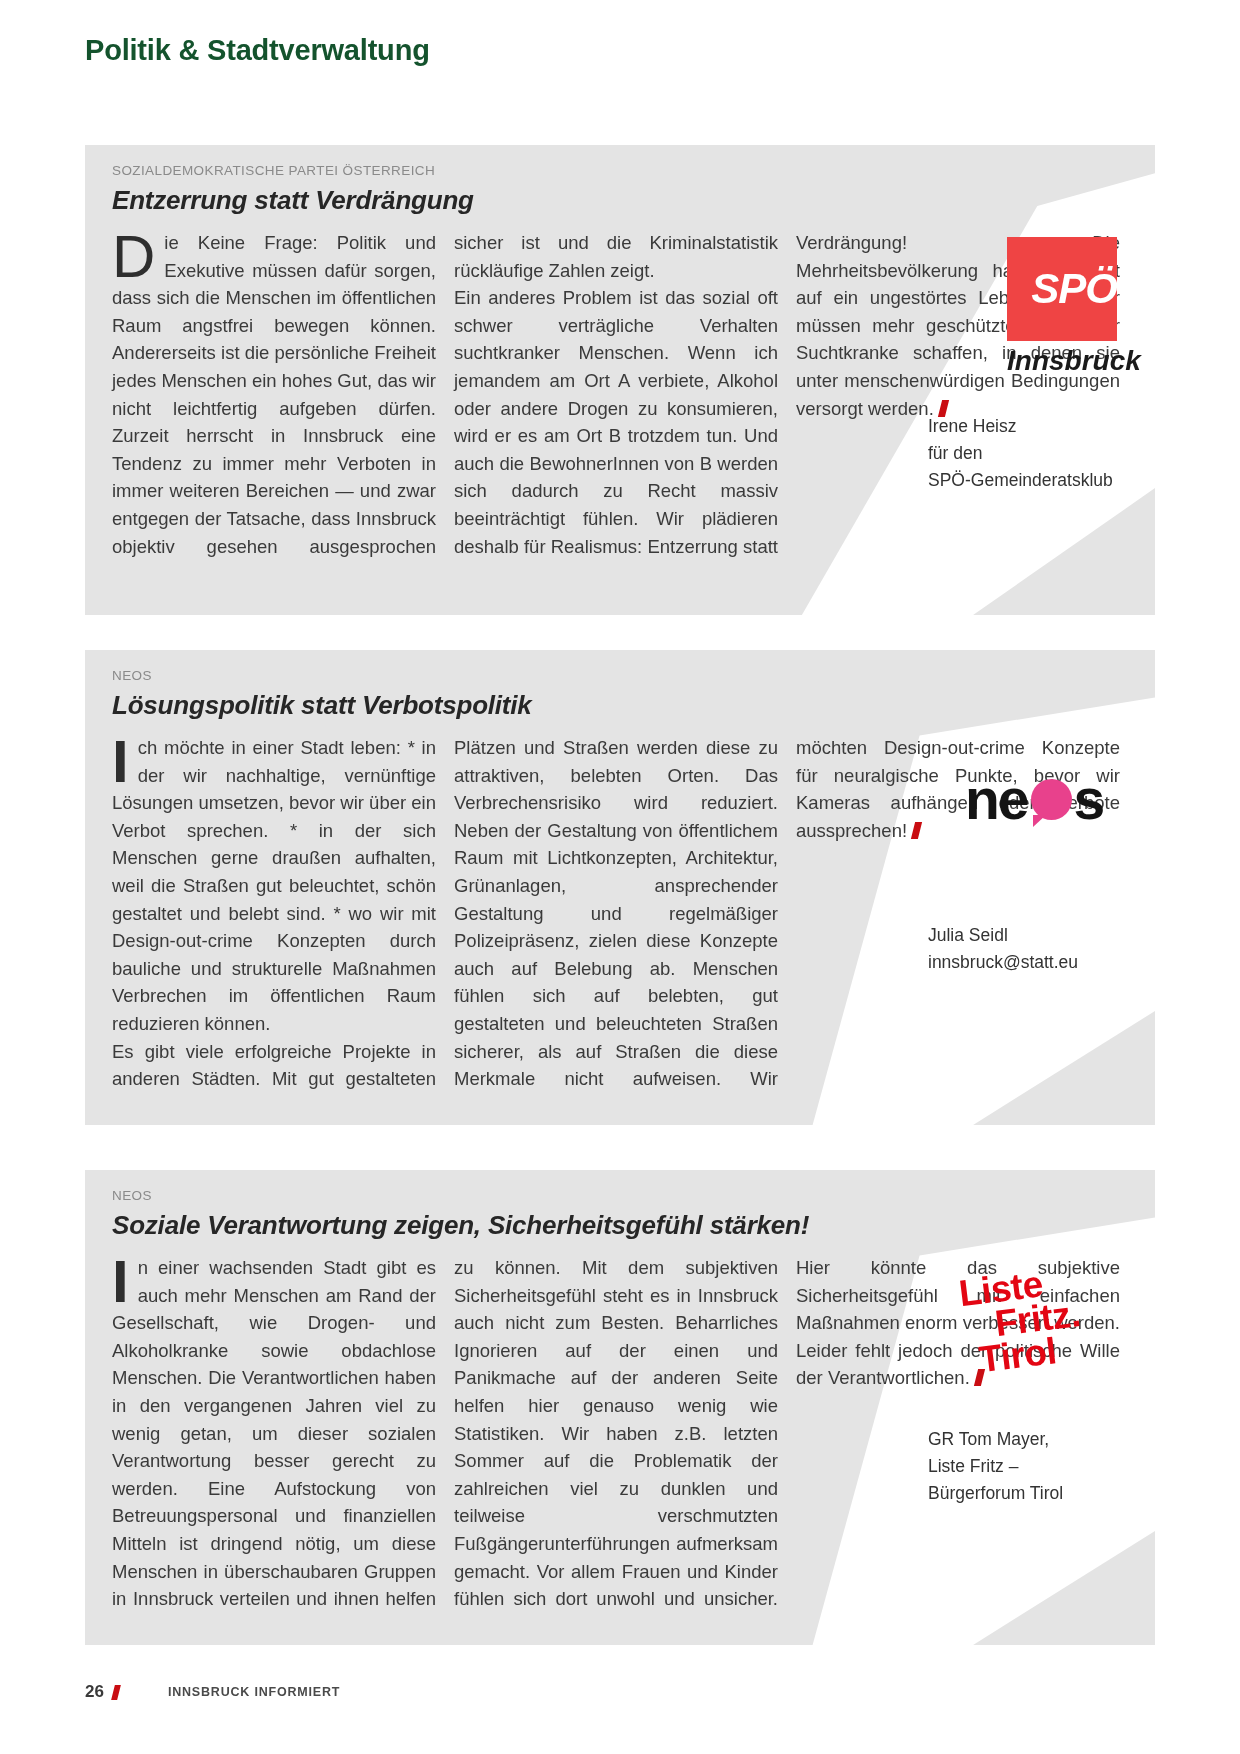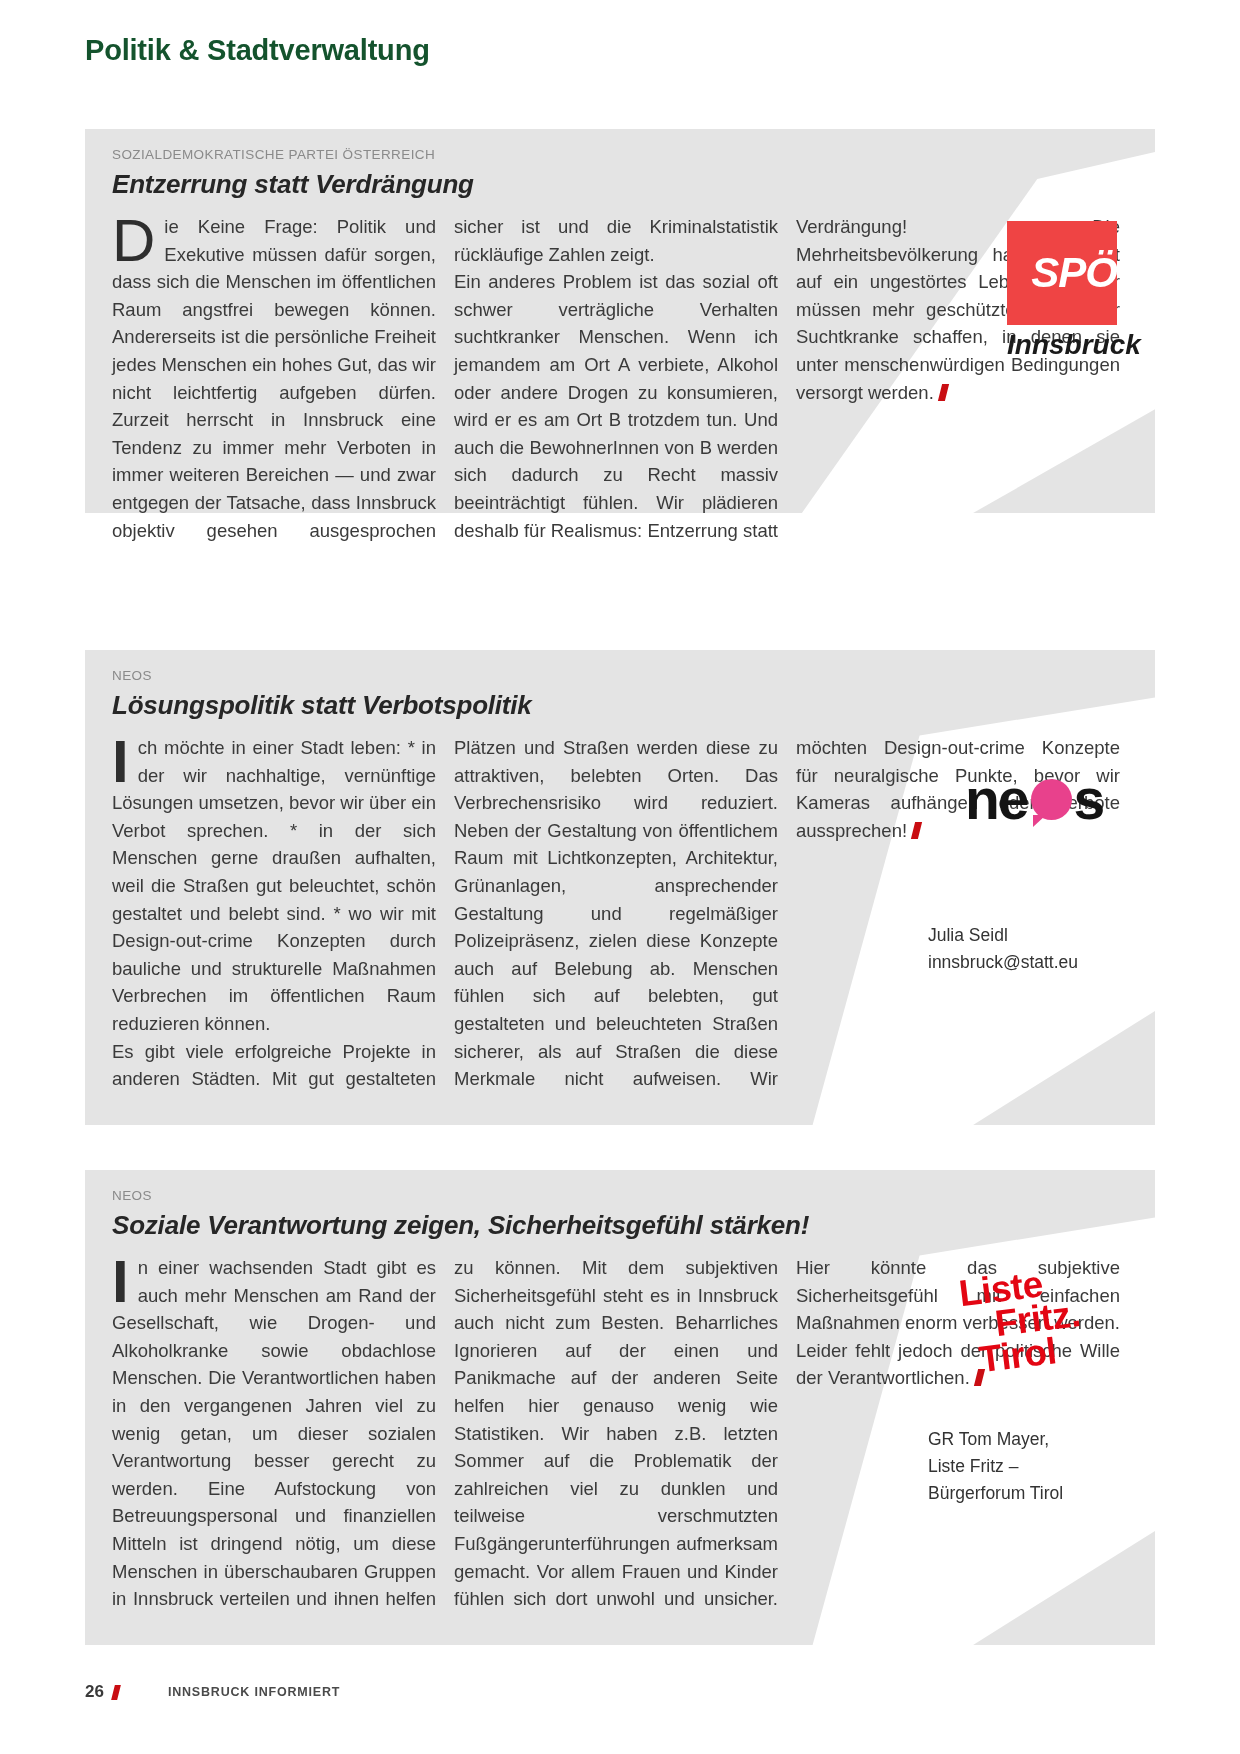--- a/index.html
+++ b/index.html
@@ -2,21 +2,21 @@
 <html lang="de"><head>
 <meta charset="utf-8">
 <style>
   html,body{margin:0;padding:0;background:#ffffff;}
   body{font-family:"Liberation Sans","DejaVu Sans",sans-serif;color:#3a3a3a;}
   .page{position:relative;width:1240px;height:1754px;background:#ffffff;overflow:hidden;}
 
   .page-title{position:absolute;left:85px;top:34px;font-size:29px;font-weight:700;color:#14532d;letter-spacing:-0.2px;}
 
   .section-box{position:absolute;left:85px;width:1070px;background:#e4e4e4;}
-  .box-spoe{top:129px;height:384px;}
+  .box-spoe{top:145px;height:470px;}
   .box-neos{top:650px;height:475px;}
   .box-fritz{top:1170px;height:475px;}
 
   .white-panel{position:absolute;inset:0;background:#ffffff;}
   .panel-spoe{clip-path:polygon(89% 13%,100% 6%,100% 73%,83% 100%,67% 100%);}
   .panel-neos{clip-path:polygon(78% 18%,100% 10%,100% 76%,83% 100%,68% 100%);}
   .panel-fritz{clip-path:polygon(78% 18%,100% 10%,100% 76%,83% 100%,68% 100%);}
 
   .kicker{position:absolute;left:27px;top:18px;font-size:13.5px;color:#8a8a8a;letter-spacing:0.4px;}
   .headline{position:absolute;left:27px;top:40px;font-size:26px;font-weight:700;font-style:italic;color:#262626;letter-spacing:-0.2px;}
@@ -73,20 +73,25 @@
     <div class="cols cols-spoe">
       <p><span class="dropcap">D</span><span>ie Keine Frage: Politik und Exekutive müssen dafür sorgen, dass sich die Menschen im öffentlichen Raum angstfrei bewegen können. Andererseits ist die persönliche Freiheit jedes Menschen ein hohes Gut, das wir nicht leichtfertig aufgeben dürfen. Zurzeit herrscht in Innsbruck eine Tendenz zu immer mehr Verboten in immer weiteren Bereichen — und zwar entgegen der Tatsache, dass Innsbruck objektiv gesehen ausgesprochen sicher ist und die Kriminalstatistik rückläufige Zahlen zeigt.</span></p>
       <p><span>Ein anderes Problem ist das sozial oft schwer verträgliche Verhalten suchtkranker Menschen. Wenn ich jemandem am Ort A verbiete, Alkohol oder andere Drogen zu konsumieren, wird er es am Ort B trotzdem tun. Und auch die BewohnerInnen von B werden sich dadurch zu Recht massiv beeinträchtigt fühlen. Wir plädieren deshalb für Realismus: Entzerrung statt Verdrängung! Die Mehrheitsbevölkerung hat ein Recht auf ein ungestörtes Leben. Aber wir müssen mehr geschützte Räume für Suchtkranke schaffen, in denen sie unter menschenwürdigen Bedingungen versorgt werden.</span><span class="endmark"></span></p>
     </div>
     <div class="spoe-logo">
       <div class="sq">
           <span>SPÖ</span>
         </div>
       <div class="sub">Innsbruck</div>
     </div>
+    <div class="attribution attr-spoe">
+      <div>Irene Heisz</div>
+      <div>für den</div>
+      <div>SPÖ-Gemeinderatsklub</div>
+    </div>
   </div>
 
   <div class="section-box box-neos">
     <div class="white-panel panel-neos"></div>
     <div class="kicker">NEOS</div>
     <div class="headline">Lösungspolitik statt Verbotspolitik</div>
     <div class="cols cols-neos">
       <p><span class="dropcap bold">I</span><span>ch möchte in einer Stadt leben: * in der wir nachhaltige, vernünftige Lösungen umsetzen, bevor wir über ein Verbot sprechen. * in der sich Menschen gerne draußen aufhalten, weil die Straßen gut beleuchtet, schön gestaltet und belebt sind. * wo wir mit Design-out-crime Konzepten durch bauliche und strukturelle Maßnahmen Verbrechen im öffentlichen Raum reduzieren können.</span></p>
       <p><span>Es gibt viele erfolgreiche Projekte in anderen Städten. Mit gut gestalteten Plätzen und Straßen werden diese zu attraktiven, belebten Orten. Das Verbrechensrisiko wird reduziert. Neben der Gestaltung von öffentlichem Raum mit Lichtkonzepten, Architektur, Grünanlagen, ansprechender Gestaltung und regelmäßiger Polizeipräsenz, zielen diese Konzepte auch auf Belebung ab. Menschen fühlen sich auf belebten, gut gestalteten und beleuchteten Straßen sicherer, als auf Straßen die diese Merkmale nicht aufweisen. Wir möchten Design-out-crime Konzepte für neuralgische Punkte, bevor wir Kameras aufhängen oder Verbote aussprechen!</span><span class="endmark"></span></p>
     </div>

